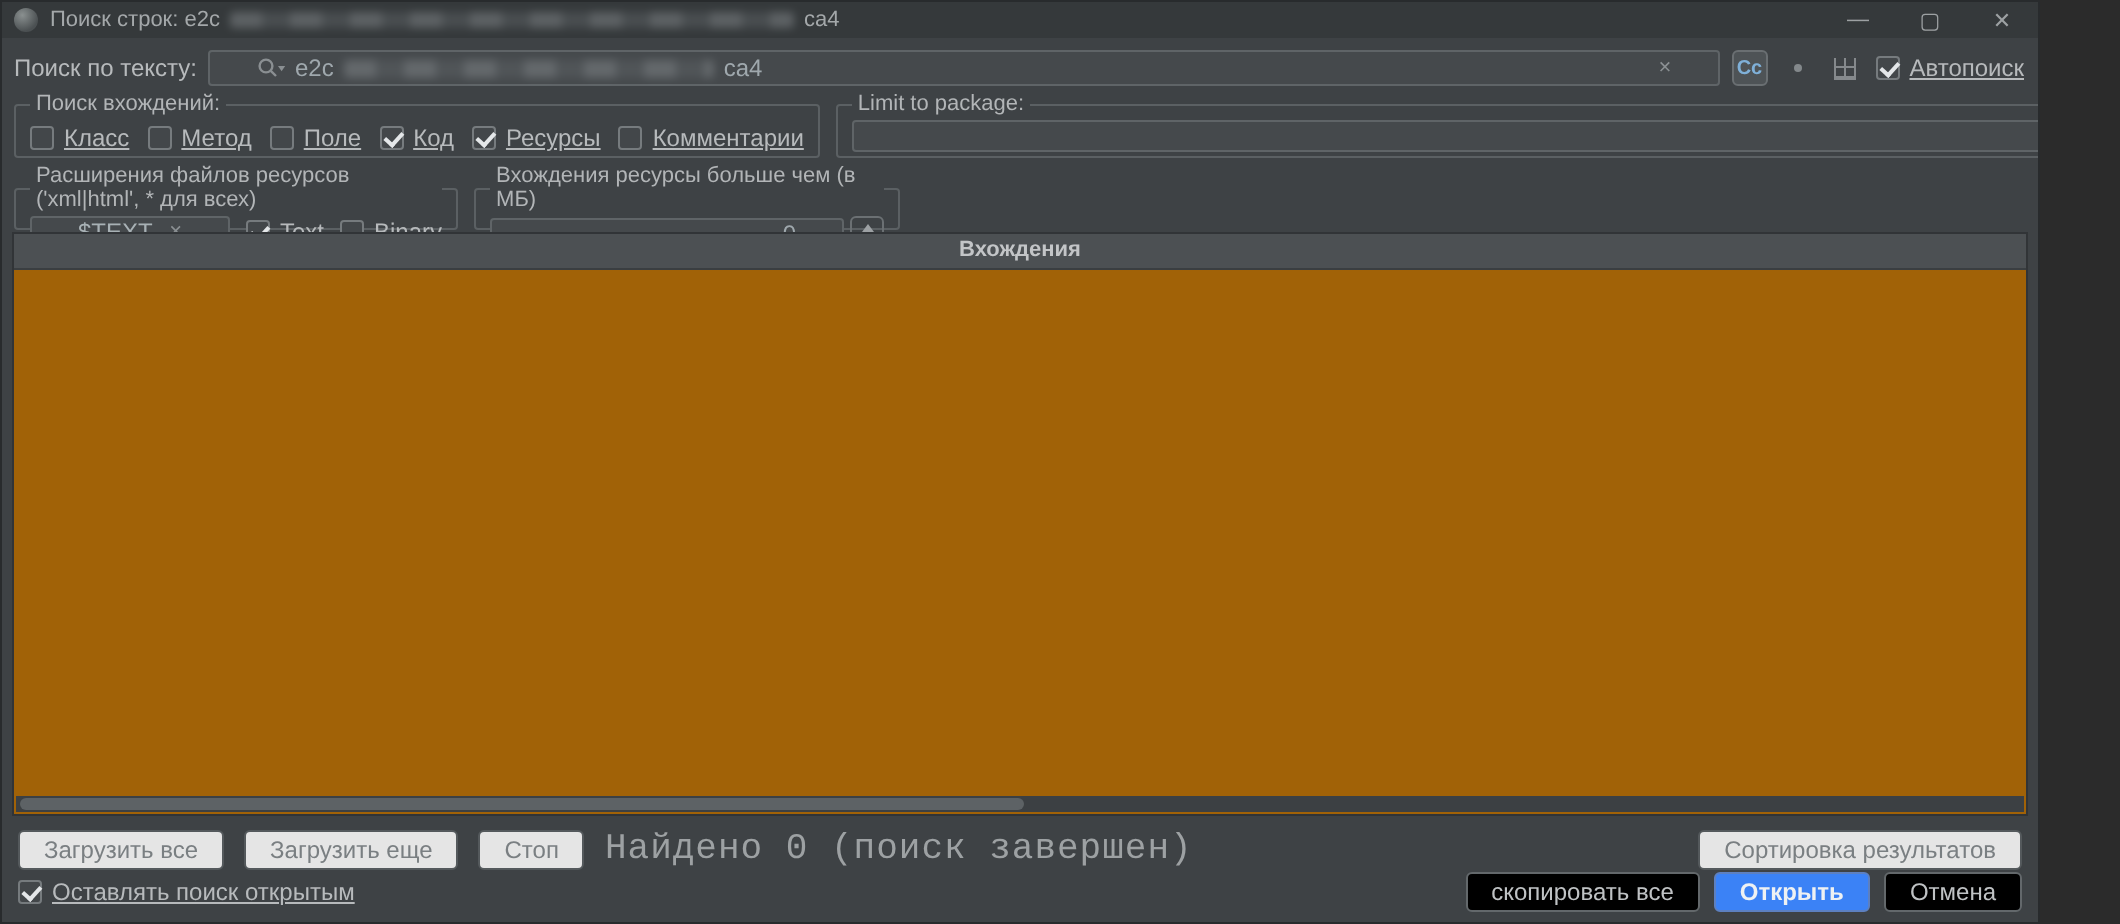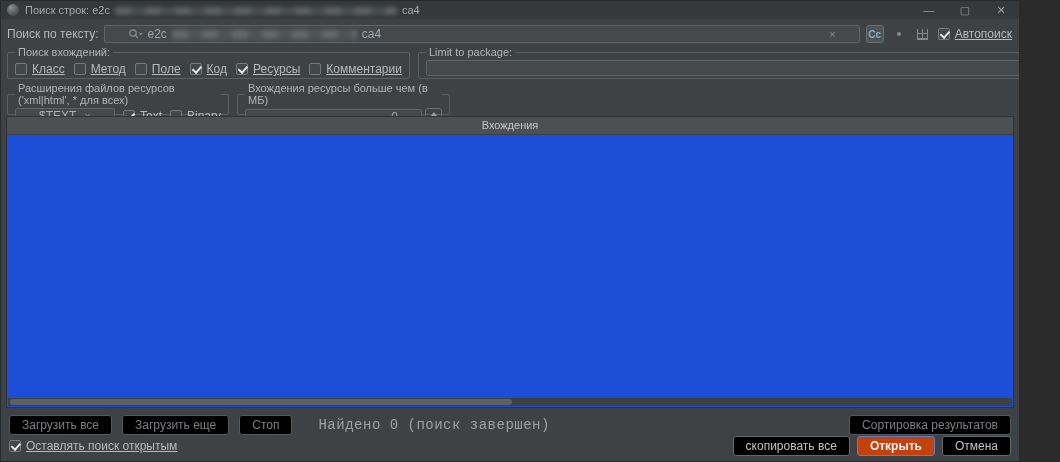--- a/index.html
+++ b/index.html
@@ -29,22 +29,22 @@
   .checkbox { display:inline-flex; align-items:center; gap:5px; white-space:nowrap;text-decoration:underline; }
   .box { width:12px; height:12px; background:#43474a; border:1px solid #767b7e; border-radius:2px;
     position:relative; flex:none; box-sizing:border-box; }
   .checkbox.checked .box::after { content:""; position:absolute; left:3px; top:0px;
     width:3.5px; height:7px; border:solid #e4e7e9; border-width:0 2px 2px 0; transform:rotate(42deg); }
   fieldset { border:1px solid #5b6063; border-radius:2px; padding:1px 7px 5px; margin:0; box-sizing:border-box; }
   legend { padding:0 3px; font-size:11px; color:#b2b5b7;margin-top:45px; }
   .btn { background:#000000; border:1px solid #63686b; color:#bfc2c4; font-size:12px;
     padding:0 12px; border-radius:3px; height:20px; display:inline-flex; align-items:center;
     justify-content:center; box-sizing:border-box; white-space:nowrap; }
-  .btn.disabled { color:#7a7f82; border-color:#54595c; background:#000000; }
-  .btn.primary { background:#c2410c; border-color:#5d80c0; color:#eef1f3; font-weight:bold; }
+  .btn.disabled { color:#7a7f82; border-color:#54595c; background:#e5e5e5; }
+  .btn.primary { background:#3b82f6; border-color:#5d80c0; color:#eef1f3; font-weight:bold; }
   .iconbtn { width:18px; height:18px; display:flex; align-items:center; justify-content:center;
     border-radius:3px; color:#7fb0d8; font-size:10px; font-weight:bold; flex:none; box-sizing:border-box; }
   .iconbtn.active { background:#4e5356; border:1px solid #6a6f72; }
   .dot-glyph { width:4px; height:4px; border-radius:50%; background:#83888b; }
   .grid-glyph { width:11px; height:11px;
     background-image:repeating-linear-gradient(0deg,#85898c 0 1px,transparent 1px 5px),
                      repeating-linear-gradient(90deg,#85898c 0 1px,transparent 1px 5px);
     border-right:1px solid #85898c; border-bottom:1px solid #85898c; box-sizing:border-box; }
   
   .search-row { position:absolute; top:23px; left:6px; right:7px; height:20px;
@@ -61,31 +61,31 @@
   .fs-ext .inner { display:flex; gap:8px; align-items:center; margin-top:1px; }
   .fs-ext .textfield { width:100px; height:16px; flex:none; color:#a8b1b5; }
   .fs-skip .inner { display:flex; align-items:center; margin-top:1px; }
   .fs-skip .textfield { flex:1; height:16px; justify-content:flex-end; }
   .spinner { width:15px; height:15px; border:1px solid #6b7073; border-radius:3px; margin-left:3px;
     display:flex; flex-direction:column; align-items:center; justify-content:center; gap:2px; flex:none; }
   .arr-up { width:0; height:0; border:3px solid transparent; border-bottom:4px solid #9da1a4; margin-top:-3px; }
   .arr-dn { width:0; height:0; border:3px solid transparent; border-top:4px solid #9da1a4; margin-bottom:-3px; }
   
   .table { position:absolute; top:115px; left:5px; right:5px; height:292px;
-    border:1px solid #313437; background:#1d4ed8; box-sizing:border-box; }
+    border:1px solid #313437; background:#a16207; box-sizing:border-box;font-weight:bold; }
   .thead { height:17px; background:#4c5053; border-bottom:1px solid #3a3e41; text-align:center;
     font-size:11px; color:#c3c5c7; line-height:17px; }
   .tbody { position:absolute; top:17px; bottom:9px; left:0; right:0; }
   .hscroll { position:absolute; left:1px; right:1px; bottom:1px; height:8px; background:#3c4043; }
   .hthumb { position:absolute; left:2px; top:1px; height:6px; width:50%; background:#5d6265; border-radius:3px; }
   
   .status-row { position:absolute; top:413px; left:8px; right:8px; height:22px;
     display:flex; align-items:center; gap:10px; }
-  .status-msg { font-family:"Liberation Mono", monospace; font-size:14px; color:#9da1a3;
-    margin-left:16px; white-space:pre; letter-spacing:0.5px; }
+  .status-msg { font-family:"Liberation Mono", monospace; font-size:18px; color:#9da1a3;
+    margin-left:0; white-space:pre; letter-spacing:0.5px; }
   .sort-wrap { margin-left:auto; }
   .footer { position:absolute; bottom:5px; left:8px; right:8px; display:flex; align-items:center; }
   .footer .buttons { margin-left:auto; display:flex; gap:7px; }
 </style>
 </head>
 <body>
 
 <div class="window">
 
   <div class="titlebar">

